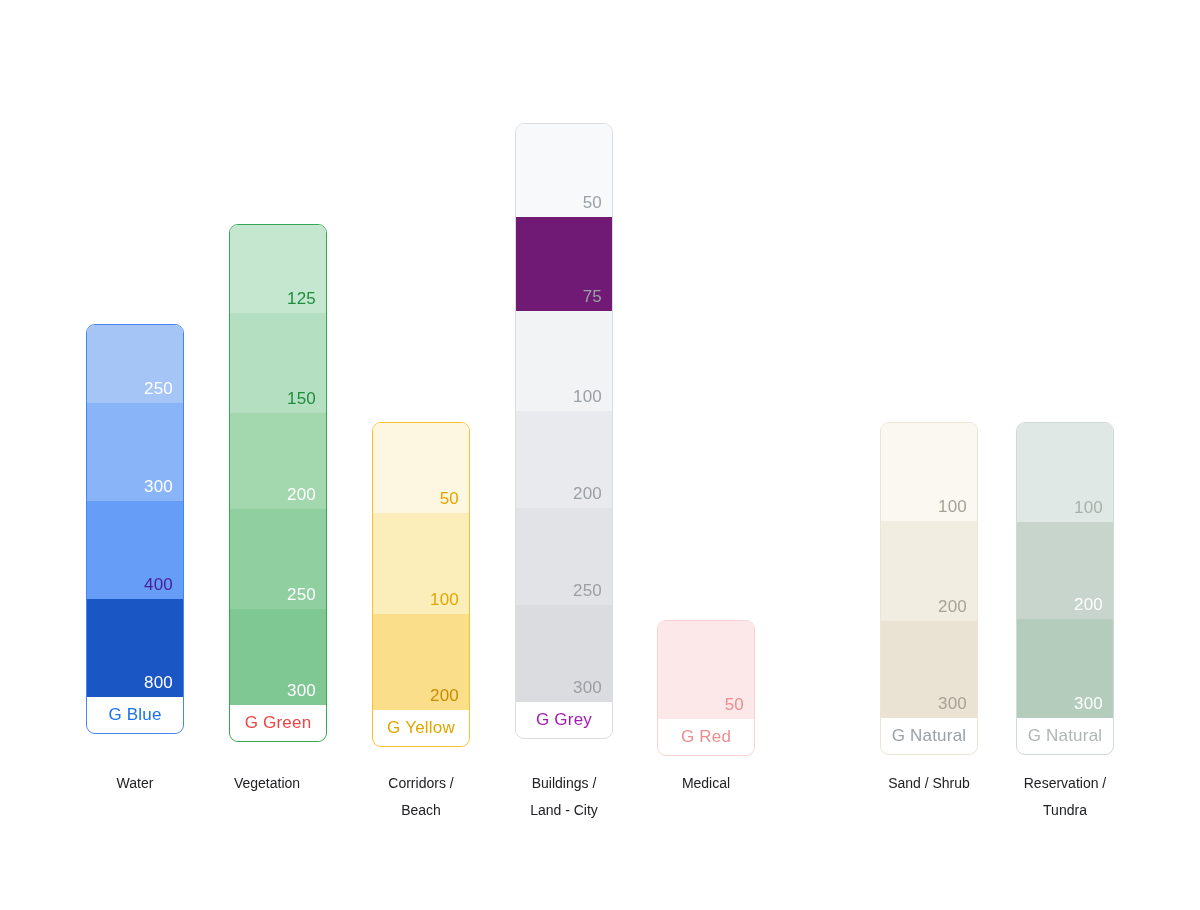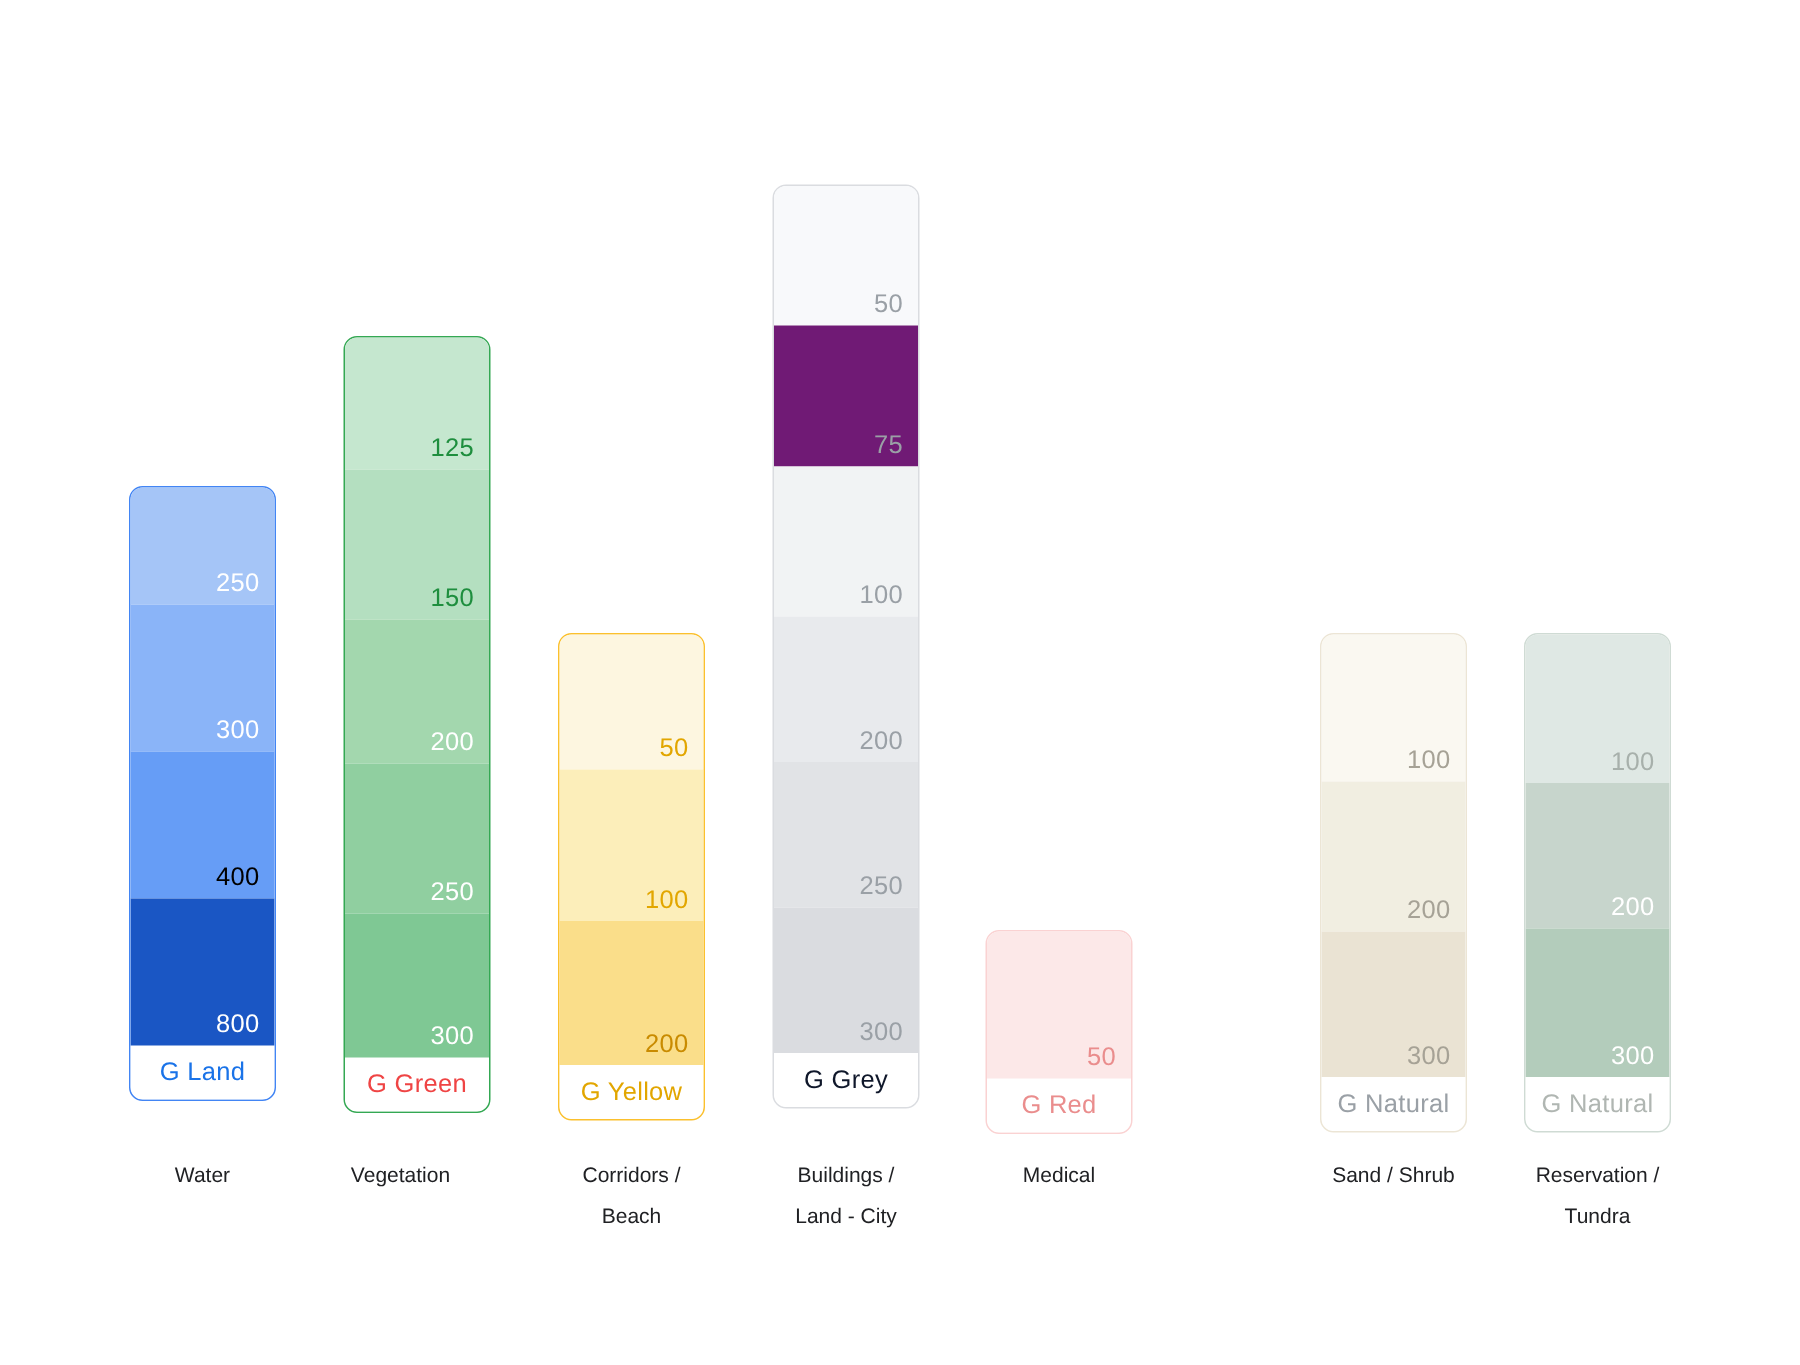--- a/index.html
+++ b/index.html
@@ -86,26 +86,26 @@
 <div id="palette-board" style="background: rgb(255, 255, 255);">
     <div class="palette-column" style="left: 86px; top: 324px; width: 98px;">
       <div class="swatch-stack" style="border: 1px solid rgb(66, 133, 244);">
         <div class="swatch" style="background: rgb(165, 197, 247); height: 78px;">
           <span class="swatch-label" style="color: rgb(255, 255, 255);">250</span>
         </div>
         <div class="swatch" style="background: rgb(138, 180, 248); height: 98px;">
           <span class="swatch-label" style="color: rgb(255, 255, 255);">300</span>
         </div>
         <div class="swatch" style="background: rgb(102, 157, 246); height: 98px;">
-          <span class="swatch-label" style="color: #000000;">400</span>
+          <span class="swatch-label" style="color: #4c1d95;">400</span>
         </div>
         <div class="swatch" style="background: rgb(26, 86, 196); height: 98px;">
           <span class="swatch-label" style="color: rgb(255, 255, 255);">800</span>
         </div>
-        <div class="family-chip" style="color: rgb(26, 115, 232);">G Land</div>
+        <div class="family-chip" style="color: rgb(26, 115, 232);">G Blue</div>
       </div>
     </div>
     <div class="column-caption" style="left: 86px; width: 98px; top: 770px;">Water</div>
     <div class="palette-column" style="left: 229px; top: 224px; width: 98px;">
       <div class="swatch-stack" style="border: 1px solid rgb(52, 168, 83);">
         <div class="swatch" style="background: rgb(197, 231, 207); height: 88px;">
           <span class="swatch-label" style="color: rgb(30, 142, 62);">125</span>
         </div>
         <div class="swatch" style="background: rgb(180, 223, 192); height: 100px;">
           <span class="swatch-label" style="color: rgb(30, 142, 62); margin-top: 44px;">150</span>
@@ -152,21 +152,21 @@
         </div>
         <div class="swatch" style="background: rgb(232, 234, 237); height: 97px;">
           <span class="swatch-label" style="color: rgb(154, 160, 166);">200</span>
         </div>
         <div class="swatch" style="background: rgb(225, 227, 230); height: 97px;">
           <span class="swatch-label" style="color: rgb(154, 160, 166);">250</span>
         </div>
         <div class="swatch" style="background: rgb(218, 220, 224); height: 97px;">
           <span class="swatch-label" style="color: rgb(154, 160, 166);">300</span>
         </div>
-        <div class="family-chip" style="color: #0f172a;">G Grey</div>
+        <div class="family-chip" style="color: #a21caf;">G Grey</div>
       </div>
     </div>
     <div class="column-caption" style="left: 515px; width: 98px; top: 770px;">Buildings /
 Land - City</div>
     <div class="palette-column" style="left: 657px; top: 620px; width: 98px;">
       <div class="swatch-stack" style="border: 1px solid rgb(250, 210, 210);">
         <div class="swatch" style="background: rgb(252, 232, 232); height: 98px;">
           <span class="swatch-label" style="color: rgb(234, 141, 141);">50</span>
         </div>
         <div class="family-chip" style="color: rgb(234, 141, 141);">G Red</div>

